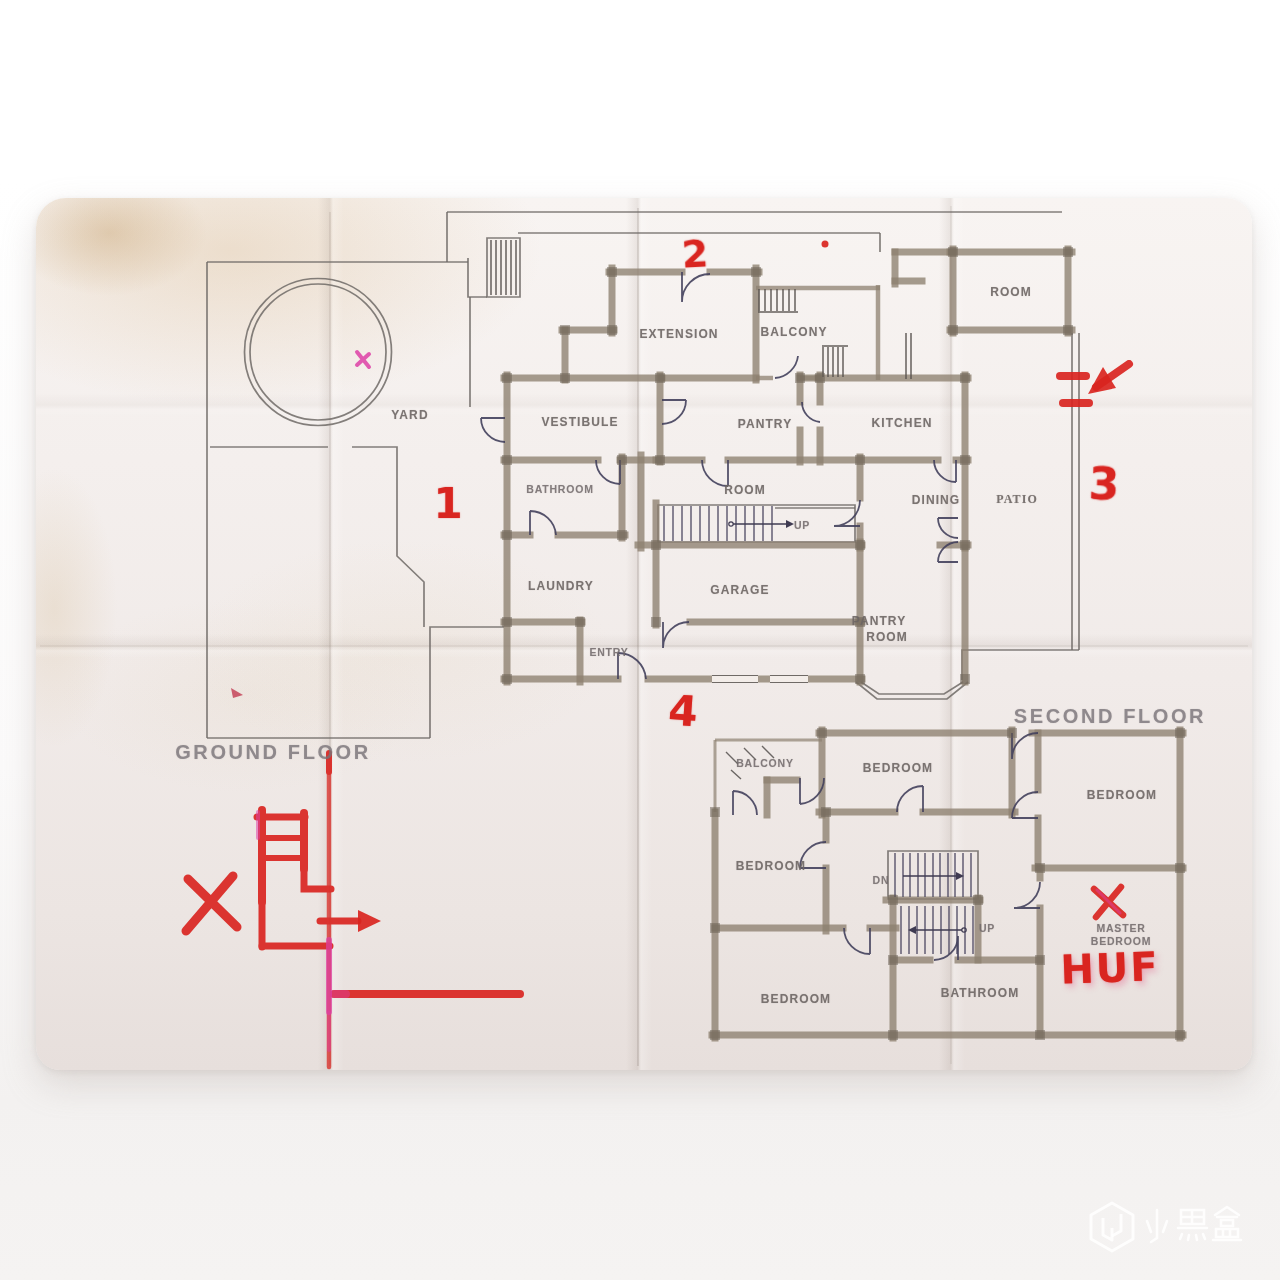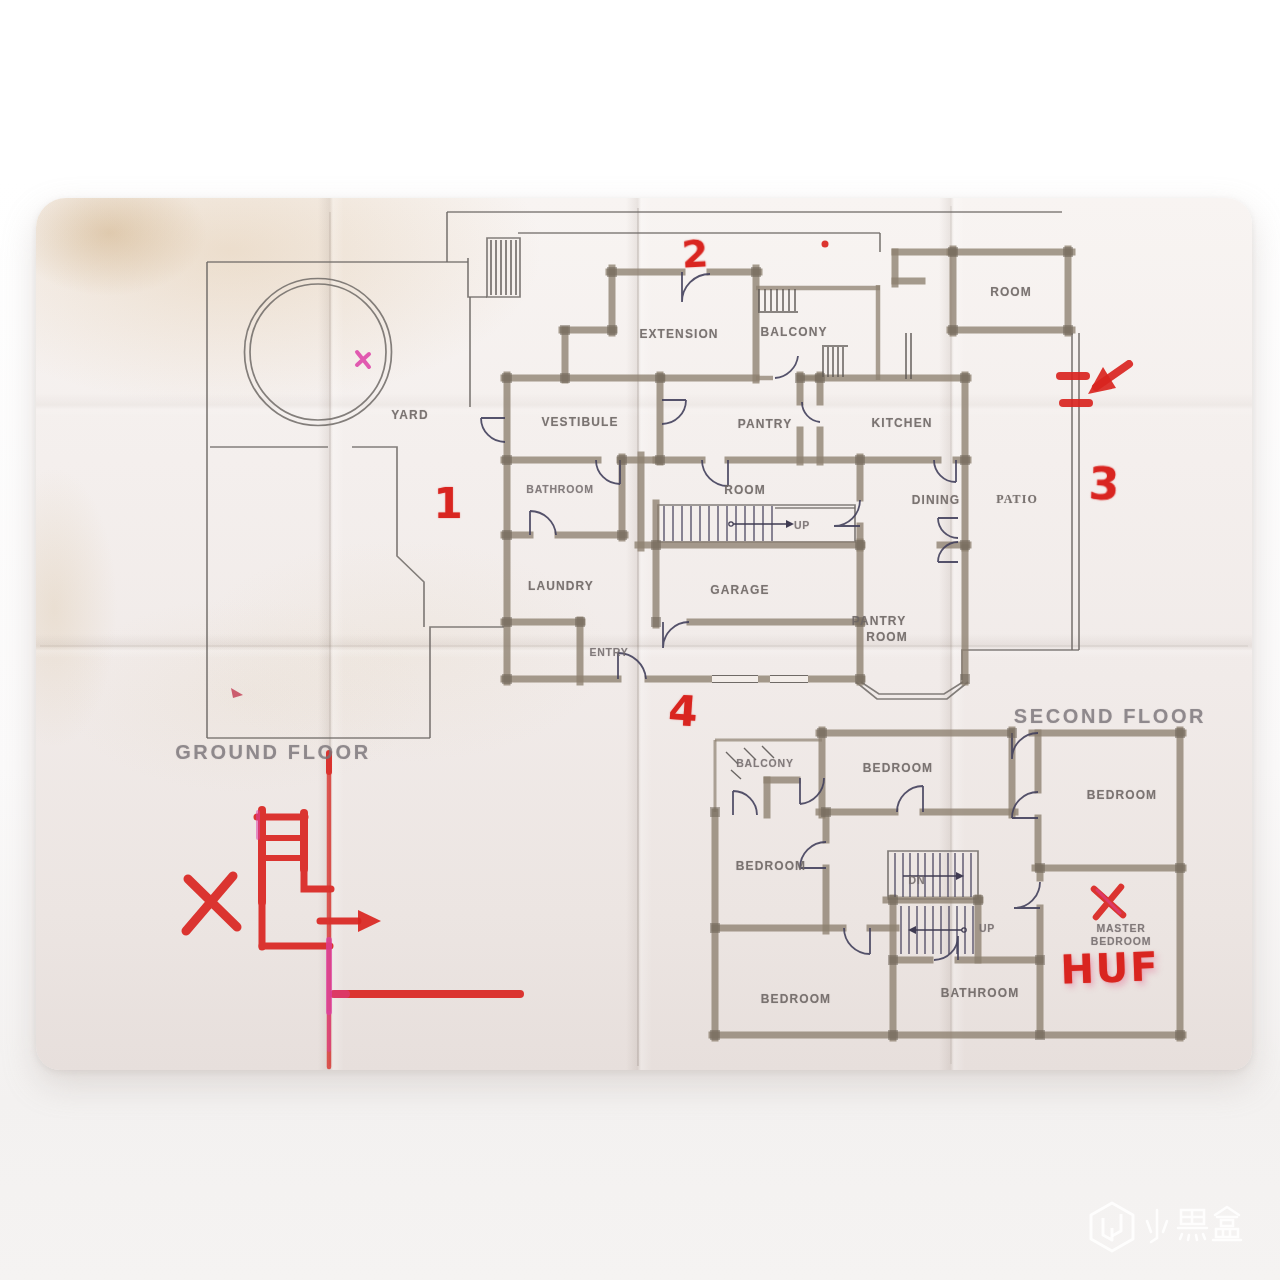--- a/index.html
+++ b/index.html
@@ -306,21 +306,21 @@
   <span class="lbl" style="left:879px;top:621px;">PANTRY</span>
   <span class="lbl" style="left:879px;top:637px;padding-left:16px;">ROOM</span>
   <span class="lbl small" style="left:609px;top:652px;">ENTRY</span>
   <span class="lbl title" style="left:273px;top:752px;">GROUND FLOOR</span>
 
   <span class="lbl title" style="left:1110px;top:716px;">SECOND FLOOR</span>
   <span class="lbl small" style="left:765px;top:763px;">BALCONY</span>
   <span class="lbl" style="left:898px;top:768px;">BEDROOM</span>
   <span class="lbl" style="left:1122px;top:795px;">BEDROOM</span>
   <span class="lbl" style="left:771px;top:866px;">BEDROOM</span>
-  <span class="lbl small" style="left:917px;top:880px;">DN</span>
+  <span class="lbl small" style="left:881px;top:880px;">DN</span>
   <span class="lbl small" style="left:987px;top:928px;">UP</span>
   <span class="lbl small" style="left:1121px;top:928px;">MASTER</span>
   <span class="lbl small" style="left:1121px;top:941px;">BEDROOM</span>
   <span class="lbl" style="left:980px;top:993px;">BATHROOM</span>
   <span class="lbl" style="left:796px;top:999px;">BEDROOM</span>
 
   <span class="marker" style="left:695px;top:254px;font-size:38px;transform:translate(-50%,-50%) rotate(-3deg);">2</span>
   <span class="marker" style="left:1104px;top:484px;font-size:44px;transform:translate(-50%,-50%) rotate(2deg);">3</span>
   <span class="marker" style="left:448px;top:503px;font-size:42px;">1</span>
   <span class="marker" style="left:683px;top:711px;font-size:42px;transform:translate(-50%,-50%) rotate(4deg);">4</span>

